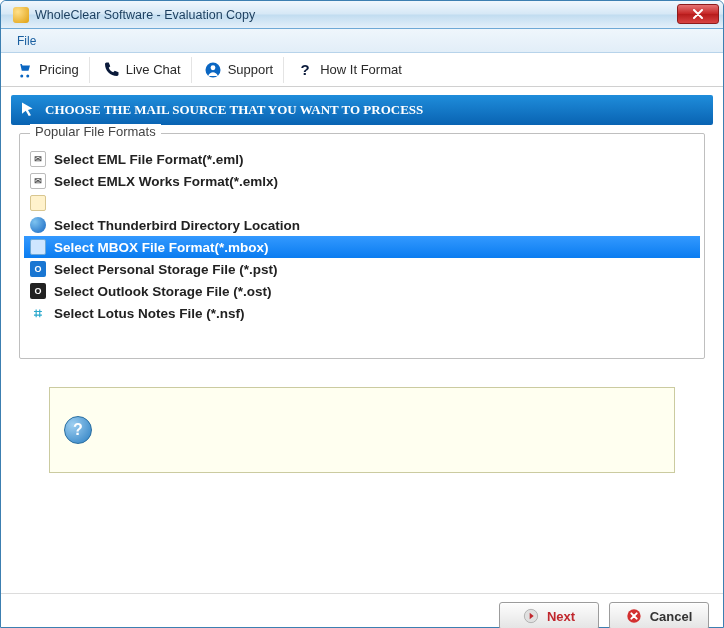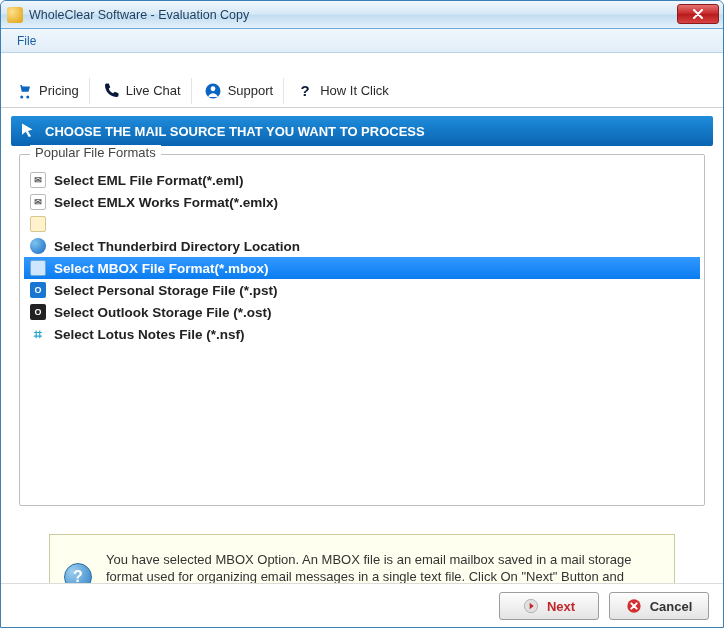--- a/index.html
+++ b/index.html
@@ -12,21 +12,21 @@
   overflow: hidden;
   border: 1px solid #3c7fb1;
   border-radius: 6px 6px 0 0;
 }
 .titlebar {
   height: 28px;
   background: linear-gradient(to bottom, #f0f7fd 0%, #d6e8f6 48%, #c1dcf0 52%, #e4f0fa 100%);
   border-bottom: 1px solid #6fa9d6;
   display: flex;
   align-items: center;
-  padding: 0 6px;
+  padding: 0 12px;
   position: relative;
   border-radius: 5px 5px 0 0;
 }
 .titlebar .app-icon {
   width: 16px; height: 16px; margin-right: 6px;
   background: radial-gradient(circle at 30% 30%, #ffe08a, #e0a010);
   border-radius: 3px;
 }
 .titlebar .title { color: #1b3e5e; font-size: 12.5px; }
 .titlebar .close {
@@ -48,55 +48,55 @@
   color: #1a5fa0;
   text-align: right;
 }
 .menubar span { padding: 3px 6px; cursor: default; }
 .toolbar {
   height: 34px;
   background: #fff;
   border-bottom: 1px solid #d0d0d0;
   display: flex; align-items: center;
   padding: 16px 4px;
-  margin-top: 21px;
 }
 .toolbar .tbtn {
   display: flex; align-items: center;
   padding: 4px 10px;
   margin-right: 2px;
   color: #2a2a2a;
   font-size: 13px;
   border-right: 1px solid #e4e4e4;
 }
 .toolbar .tbtn:last-child { border-right: none; }
 .toolbar .ticon { width: 18px; height: 18px; margin-right: 6px; display:inline-flex; align-items:center; justify-content:center; }
 .section-header {
   margin: 0 10px 8px 10px;
   background: linear-gradient(to bottom, #1f8ddb, #0963b2);
   color: #fff;
   font-weight: bold;
   font-size: 13px;
   padding: 6px 8px;
   display: flex; align-items: center;
   border-radius: 2px;
+  font-family: Liberation Serif, serif;
 }
 .section-header .cursor-icon {
   width: 18px; height: 18px; margin-right: 8px;
 }
 .content-area {
   padding-top: 8px;
 }
 .groupbox {
   margin: 0 18px;
   border: 1px solid #bfbfbf;
   border-radius: 2px;
   position: relative;
   padding: 14px 4px 4px 4px;
-  height: 352px;
+  height: 226px;
 }
 .groupbox .legend {
   position: absolute;
   top: -10px; left: 10px;
   background: #fff;
   padding: 0 5px;
   color: #444;
   font-size: 13px;
 }
 .list {}
@@ -128,21 +128,21 @@
   border-radius: 50%;
   background: radial-gradient(circle at 30% 30%, #9ecff1, #2a7ec2);
   border: 1px solid #2a6ea0;
   display:flex; align-items:center; justify-content:center;
   color:#fff; font-weight:bold; font-size:16px;
 }
 .info-box .msg { color: #333; font-size: 13px; line-height: 1.35; }
 .footer {
   position: absolute;
   left: 1px; right: 1px; bottom: 1px;
-  height: 44px;
+  height: 34px;
   padding: 8px 14px 0 0;
   border-top: 1px solid #dcdcdc;
   display: flex;
   justify-content: flex-end;
   align-items: flex-start;
   gap: 10px;
   background: #fff;
 }
 .btn {
   height: 28px;
@@ -204,21 +204,21 @@
         </svg>
     </span>
     <span>Support</span>
   </div>
   <div class="tbtn">
     <span class="ticon">
       <svg width="18" height="18" viewBox="0 0 24 24">
           <text x="6" y="19" font-size="20" font-weight="bold" fill="#0a1a3a">?</text>
         </svg>
     </span>
-    <span>How It Click</span>
+    <span>How It Format</span>
   </div>
 </div>
 
 <div class="content-area">
   <div class="section-header">
     <span class="cursor-icon">
       <svg width="18" height="18" viewBox="0 0 24 24">
           <path fill="#fff" d="M4 2l14 8-6 2 4 7-3 1-4-7-5 4z"></path>
         </svg>
     </span>
@@ -257,21 +257,20 @@
       </div>
       <div class="list-item">
         <span class="ficon" style="color:#2aa8cc;font-size:14px;">⌗</span>
         <span>Select Lotus Notes File (*.nsf)</span>
       </div>
     </div>
   </div>
 
   <div class="info-box">
     <div class="help-icon">?</div>
-    <div class="msg">You have selected MBOX Option. An MBOX file is an email mailbox saved in a mail storage format used for organizing email messages in a single text file. Click On "Next" Button and Select MBOX Files.</div>
   </div>
 </div>
 
 <div class="footer">
   <button class="btn primary">
     <span class="bicon">
       <svg width="16" height="16" viewBox="0 0 24 24">
           <circle cx="12" cy="12" r="10" fill="#e0e0e0" stroke="#9a9a9a"></circle>
           <path d="M10 7l6 5-6 5z" fill="#c0272d"></path>
         </svg>

